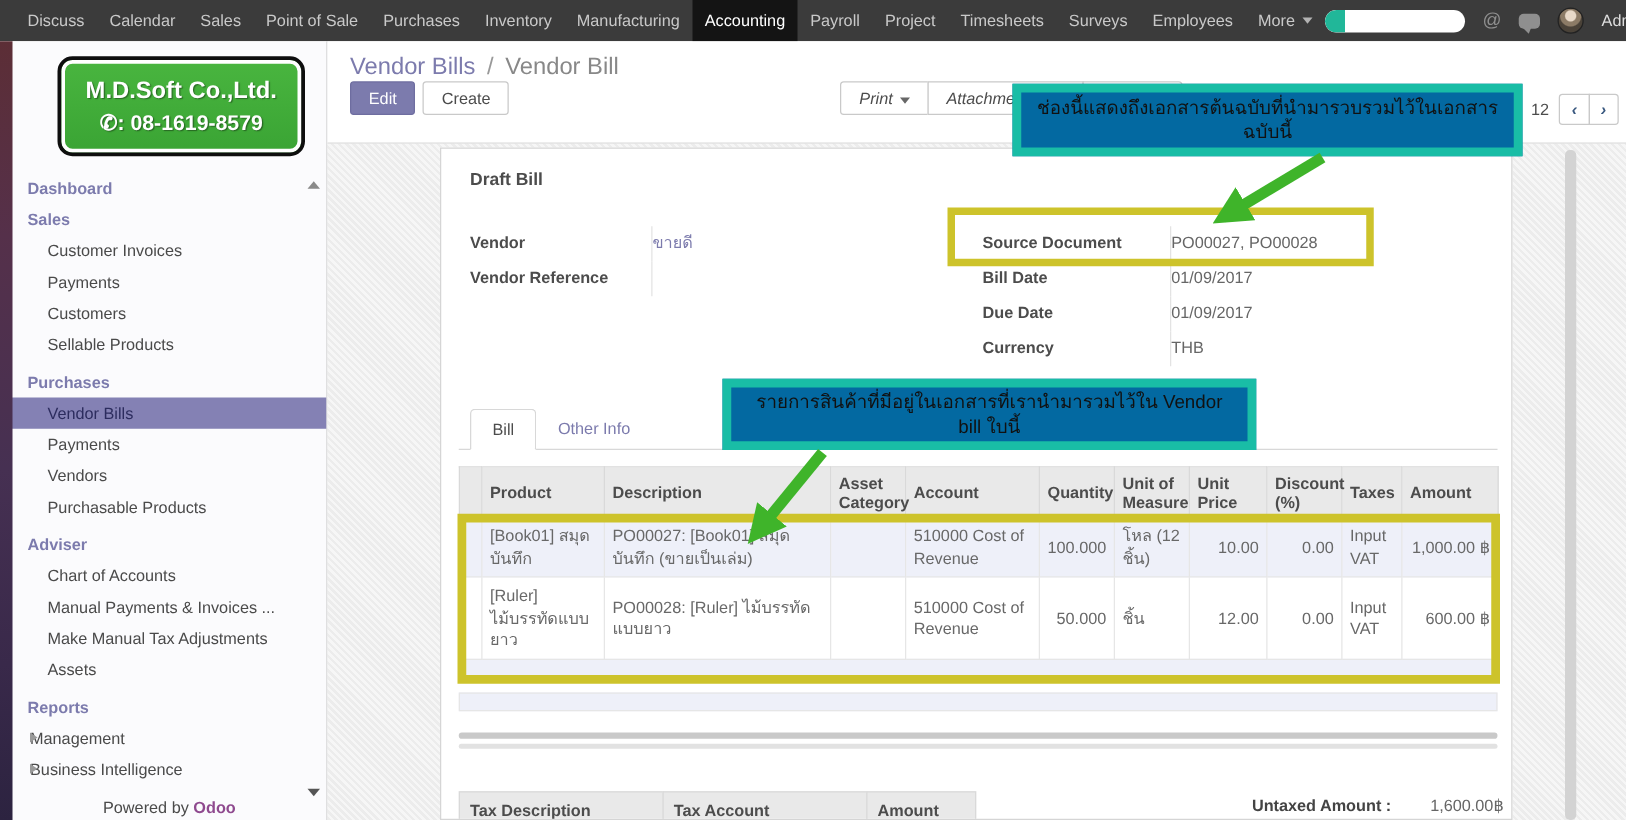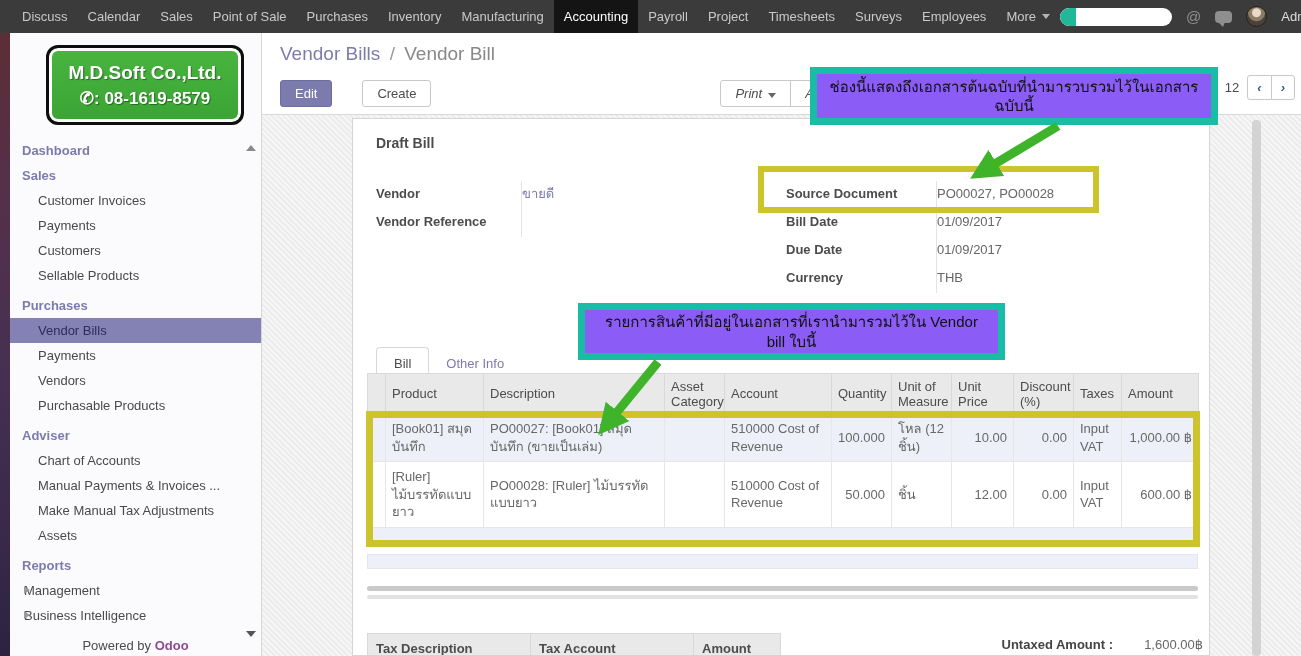--- a/index.html
+++ b/index.html
@@ -47,21 +47,21 @@
   .scroll-up { top:112px; border-bottom:6px solid #8a8a8a; }
   .scroll-down { top:598px; border-top:6px solid #555; }
 
   
   .main { flex:1; position:relative; min-width:0; }
   .control-panel { height:82px; background:#fff; border-bottom:1px solid #d9d9d9; padding:10px 0 0 18px; position:relative; }
   .breadcrumb { font-size:19px; }
   .bc-link { color:#7c7bad; cursor:pointer; }
   .bc-sep { color:#999; padding:0 4px; }
   .bc-current { color:#888; }
-  .cp-row { display:flex; align-items:center; margin-top:15px;gap:24px; }
+  .cp-row { display:flex; align-items:center; margin-top:0; }
   .btn { font-size:13px; padding:5px 14px; border-radius:3px; border:1px solid #c9c9c9; background:#fff; color:#4c4c4c; cursor:pointer; }
   .btn-primary { background:#7c7bad; border-color:#6e6da0; color:#fff; }
   .btn + .btn { margin-left:6px; }
   .btn-group { display:flex; }
   .btn-group .btn { border-radius:0; margin-left:-1px;font-style:italic; }
   .btn-group .btn:first-child { border-radius:3px 0 0 3px; margin-left:0; }
   .btn-group .btn:last-child { border-radius:0 3px 3px 0; }
   .actions { margin-left:265px; }
   .pager { position:absolute; right:6px; top:42px; display:flex; align-items:center; gap:8px; }
   .pager-text { font-size:13px; color:#4c4c4c; }
@@ -73,27 +73,27 @@
 
   .status-title { position:absolute; left:23px; top:16px; font-size:14px; font-weight:bold; color:#4c4c4c; }
 
   .fgroup { position:absolute; top:62px; display:grid; font-size:13px; }
   .fgroup-left { left:23px; grid-template-columns:145px 210px; }
   .fgroup-right { left:433px; grid-template-columns:150px 230px; }
   .flabel { font-weight:bold; color:#4c4c4c; height:28px; line-height:26px; }
   .fvalue { color:#666; height:28px; line-height:26px; border-left:1px solid #e3e3e3; padding-left:0; }
   .fvalue.link { color:#7c7bad; cursor:pointer; }
 
-  .tab-bar { position:absolute; left:14px; top:228px; width:831px; border-bottom:1px solid #d8d8d8; padding-left:9px; display:flex; font-size:13px;align-items:flex-end; }
+  .tab-bar { position:absolute; left:14px; top:208px; width:831px; border-bottom:1px solid #d8d8d8; padding-left:9px; display:flex; font-size:13px; }
   .tab { padding:8px 17px; cursor:pointer; }
   .tab.active { background:#fff; border:1px solid #d8d8d8; border-bottom:1px solid #fff; border-radius:4px 4px 0 0; margin-bottom:-1px; color:#4c4c4c; }
   .tab.inactive { color:#7c7bad; }
 
   table.lines { position:absolute; left:14px; top:254px; width:831px; border-collapse:collapse; table-layout:fixed; font-size:13px; }
-  table.lines th { background:#e9e9e9; color:#4c4c4c; font-weight:normal; text-align:left; border:1px solid #d9d9d9; padding:3px 6px; height:40px; vertical-align:middle; }
+  table.lines th { background:#e9e9e9; color:#4c4c4c; font-weight:bold; text-align:left; border:1px solid #d9d9d9; padding:3px 6px; height:40px; vertical-align:middle; }
   table.lines td { color:#686868; border:1px solid #e6e6e6; padding:6px 6px; vertical-align:middle; line-height:1.35; }
   table.lines .num { text-align:right; }
   tr.row-odd  td { background:#eef0f9; }
   tr.row-even td { background:#fff; }
   tr.row-empty td { background:#eef0f9; height:15px; padding:0; }
 
   .strip-lavender { position:absolute; left:14px; top:435px; width:831px; height:15px; background:#eef0f9; border:1px solid #e6e6e6; }
   .hbar1 { position:absolute; left:14px; top:467px; width:831px; height:5px; background:#c9c9c9; border-radius:3px; }
   .hbar2 { position:absolute; left:14px; top:476px; width:831px; height:4px; background:#e2e2e2; border-radius:3px; }
 
@@ -105,21 +105,21 @@
   .totals { position:absolute; top:518px; right:6px; display:flex; gap:20px; font-size:13px; }
   .tot-label { font-weight:bold; color:#444; }
   .tot-value { color:#666; min-width:70px; text-align:right; }
 
   .vscrollbar { position:absolute; right:40px; top:5px; width:9px; height:536px; background:#d3d3d3; border-radius:4px; }
 
   
   .overlay { position:absolute; inset:0; pointer-events:none; }
   .hl-yellow { position:absolute; border:6px solid #cdc32b; }
   .hl-yellow.thick { border-width:7px; }
-  .ann { position:absolute; background:#8b5cf6; border:7px solid #19bda6; display:flex; align-items:center; justify-content:center; text-align:center; font-size:15px; color:#111; padding:4px 10px; line-height:1.3; }
+  .ann { position:absolute; background:#0369a1; border:7px solid #19bda6; display:flex; align-items:center; justify-content:center; text-align:center; font-size:15px; color:#111; padding:4px 10px; line-height:1.3; }
   .arrow-svg { position:absolute; }
 </style>
 </head>
 <body>
 
 <header class="topnav">
   <div class="nav-edge"></div>
   <nav class="nav-items">
     <div class="nav-item">Discuss</div>
     <div class="nav-item">Calendar</div>

